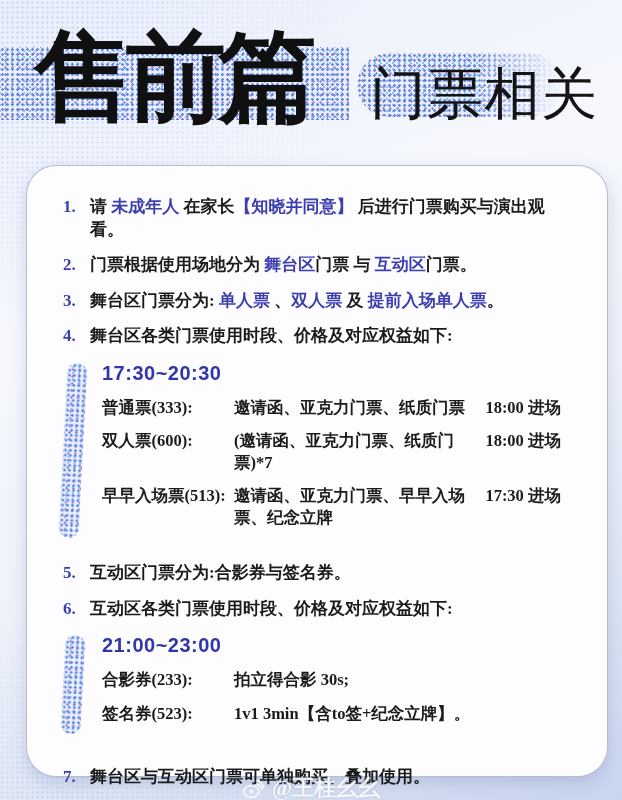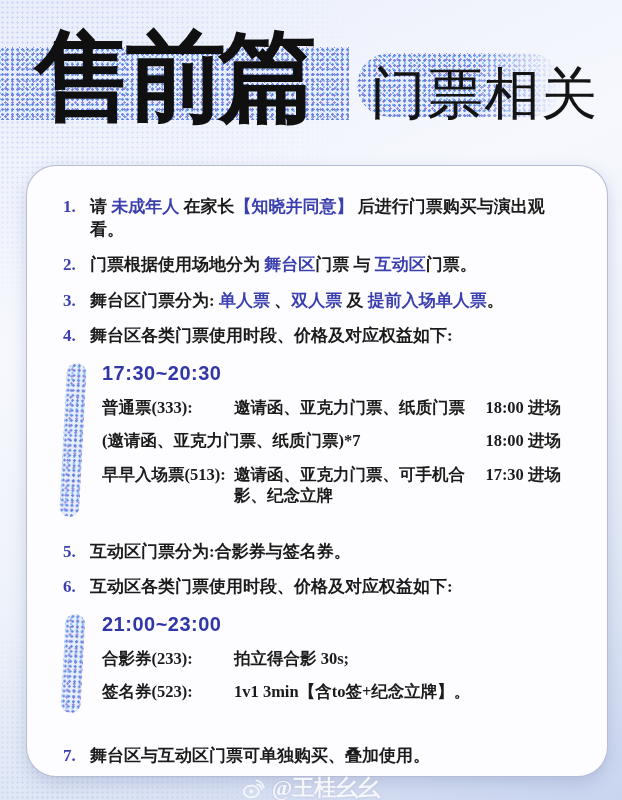--- a/index.html
+++ b/index.html
@@ -125,26 +125,27 @@
     <div class="tblock">
       <div class="capsule halftone"></div>
       <div class="tbody">
         <div class="time-header">17:30~20:30</div>
         <div class="t-row">
           <span class="t-label">普通票(333):</span>
           <span class="t-perks">邀请函、亚克力门票、纸质门票</span>
           <span class="t-entry">18:00 进场</span>
         </div>
         <div class="t-row">
+          <span class="t-label">双人票(600):</span>
           <span class="t-perks">(邀请函、亚克力门票、纸质门票)*7</span>
           <span class="t-entry">18:00 进场</span>
         </div>
         <div class="t-row">
           <span class="t-label">早早入场票(513):</span>
-          <span class="t-perks">邀请函、亚克力门票、可手机合影、纪念立牌</span>
+          <span class="t-perks">邀请函、亚克力门票、早早入场票、纪念立牌</span>
           <span class="t-entry">17:30 进场</span>
         </div>
       </div>
     </div>
 
     <div class="item">
       <span class="num">5.</span>
       <p><span>互动区门票分为:合影券与签名券。</span></p>
     </div>
 

